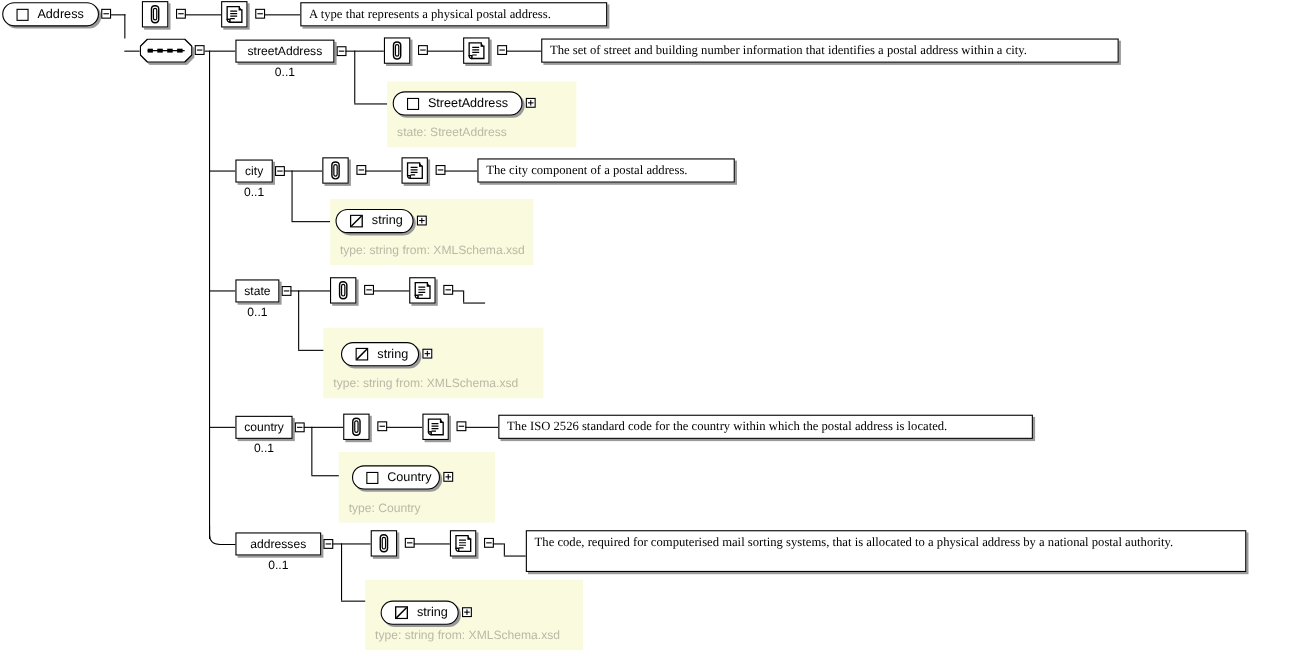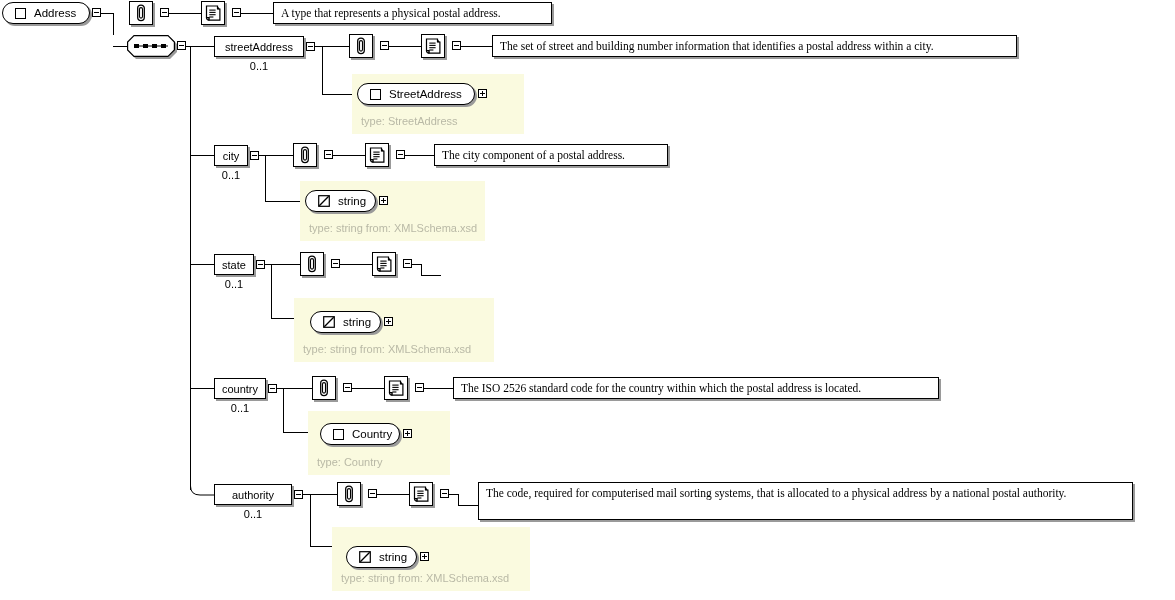--- a/index.html
+++ b/index.html
@@ -334,21 +334,21 @@
       </g>
       <path d="M4.5 15.6 h2.4 v2.6 q-2.4 0 -2.4 -2.6 z" fill="#ffffff" stroke="#000" stroke-width="1.1"></path>
     </svg>
   </div>
   <div class="toggle" style="left:452px; top:41px;"></div>
   <div class="hline" style="left:460px; top:46px; width:32px;"></div>
 
   <div class="docbox" style="left:492px; top:35px; width:525px; height:22px;">The set of street and building number information that identifies a postal address within a city.</div>
 
   <div class="typepanel" style="left:352px; top:74px; width:172px; height:60px;">
-    <span class="typecaption">type: StreetAddress</span>
+    <span class="typecaption">state: StreetAddress</span>
   </div>
   <div class="capsule" style="left:357px; top:83px; width:118px;">
     <div class="capsule-bg"></div>
     <div class="capsule-face"></div>
     <div class="cap-inner">
       <span class="sq-glyph"></span>
       <span class="cap-label">StreetAddress</span>
     </div>
   </div>
   <div class="toggle plus" style="left:478px; top:89px;"></div>
@@ -511,21 +511,21 @@
       <span class="sq-glyph"></span>
       <span class="cap-label">Country</span>
     </div>
   </div>
   <div class="toggle plus" style="left:403px; top:429px;"></div>
 
   <svg class="abs" style="left:186px; top:478px;" width="34" height="22">
     <path d="M4.5 0 V8 Q4.5 17 14 17 H34" fill="none" stroke="#000" stroke-width="1"></path>
   </svg>
   <div class="nodebox elembox" style="left:214px; top:484px; width:78px;">
-    <span class="label">authority</span>
+    <span class="label">addresses</span>
   </div>
   <div class="card" style="left:214px; top:508px; width:78px;">0..1</div>
   <div class="toggle" style="left:294px; top:490px;"></div>
 
   <div class="hline" style="left:302px; top:494px; width:35px;"></div>
   <div class="vline" style="left:310px; top:494px; height:52px;"></div>
   <div class="hline" style="left:310px; top:546px; width:36px;"></div>
 
   <div class="iconbox" style="left:337px; top:482px;">
     <svg width="22" height="22" viewBox="0 0 22 22">

